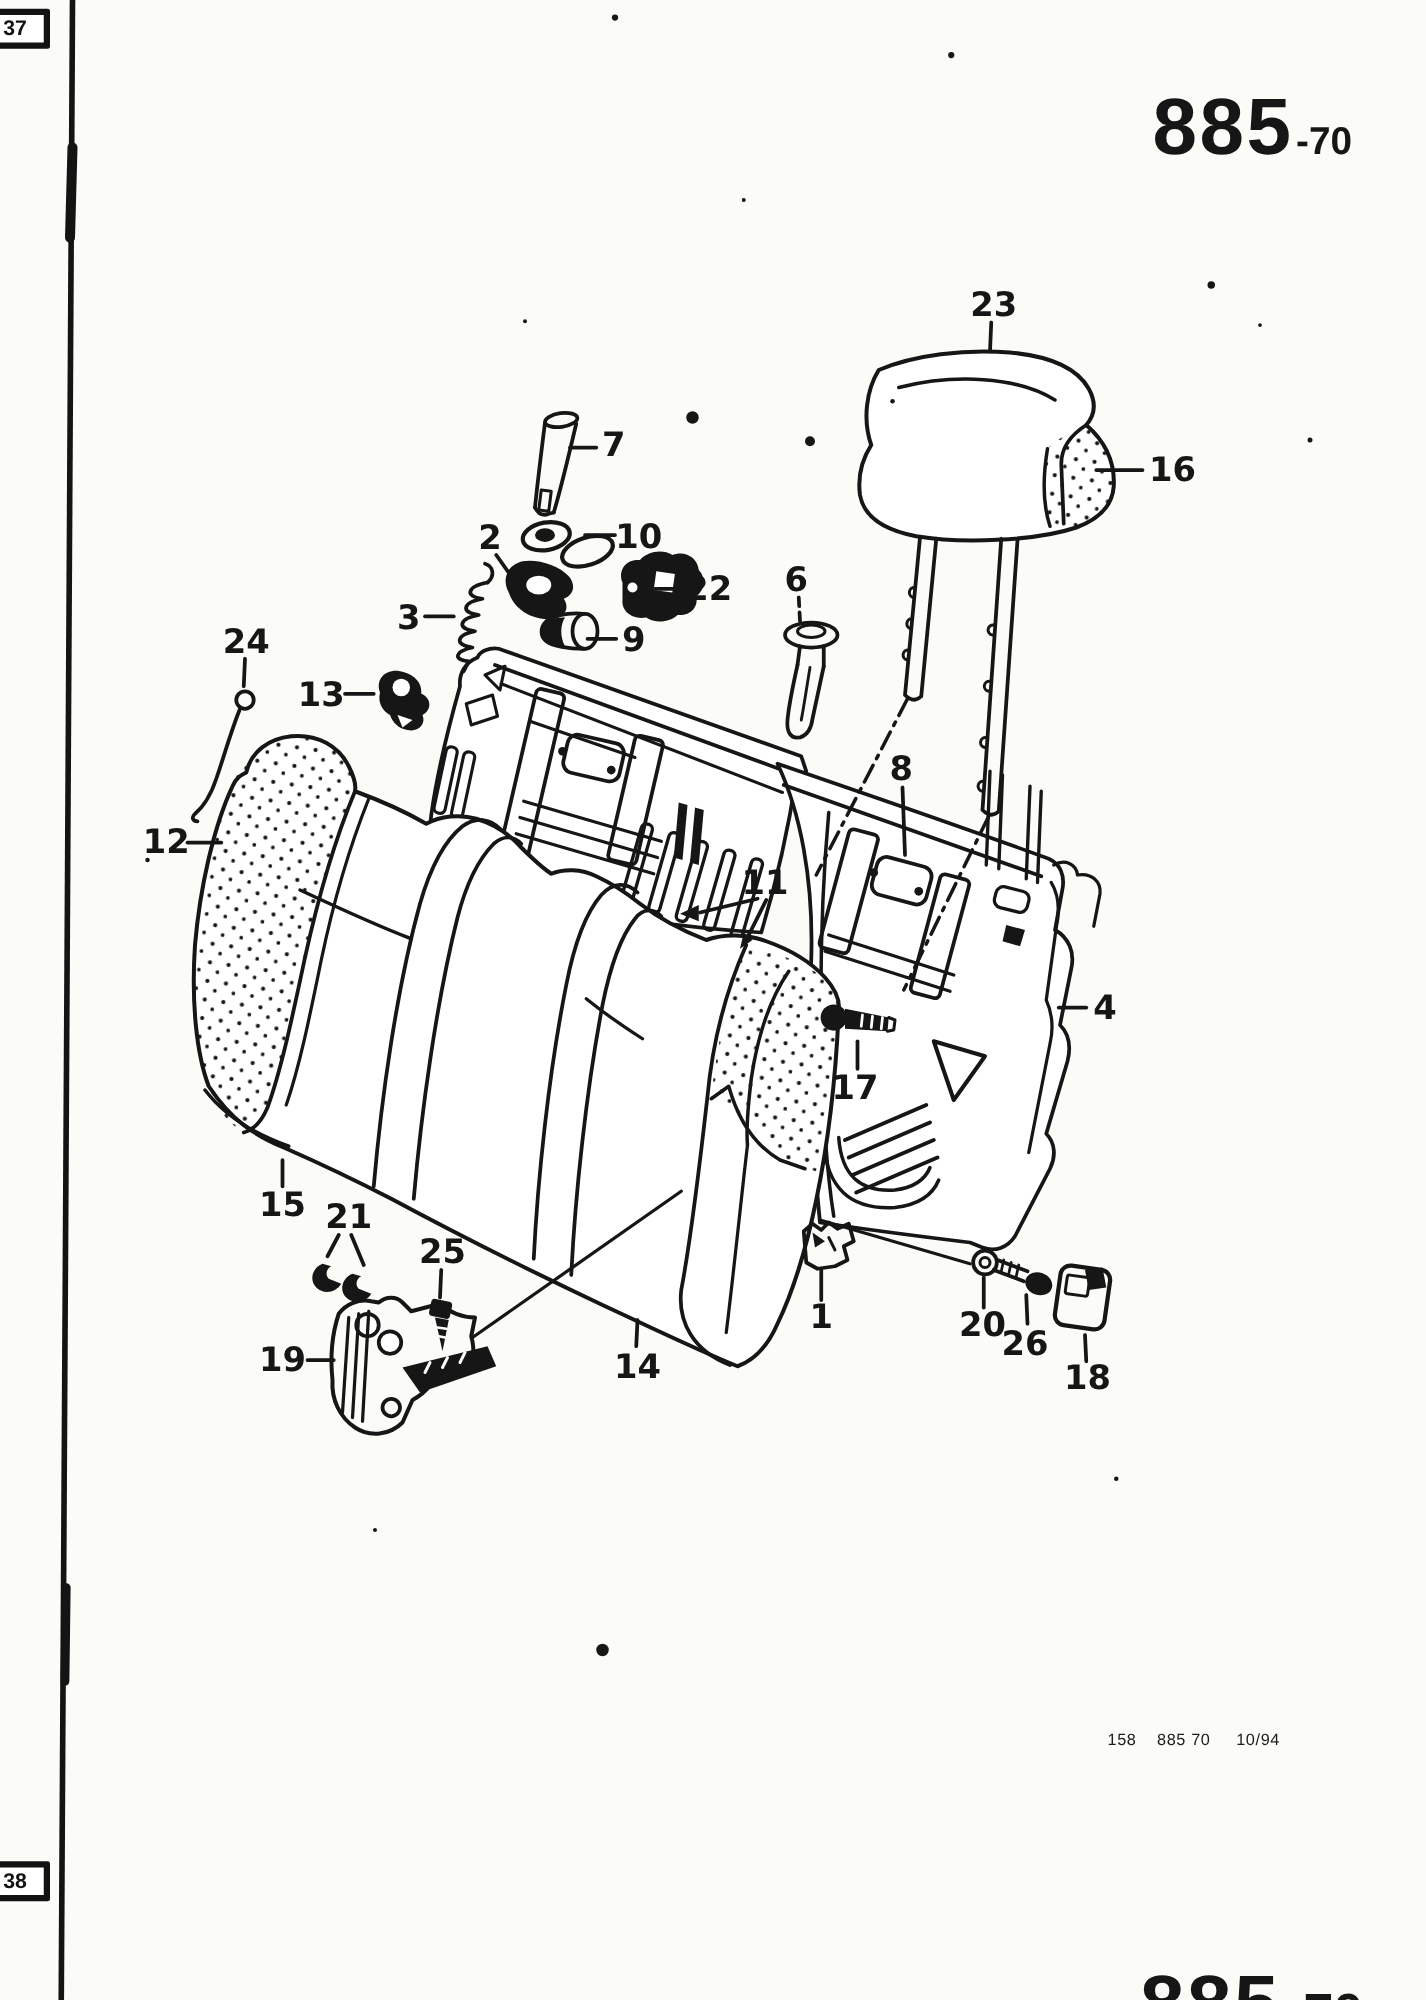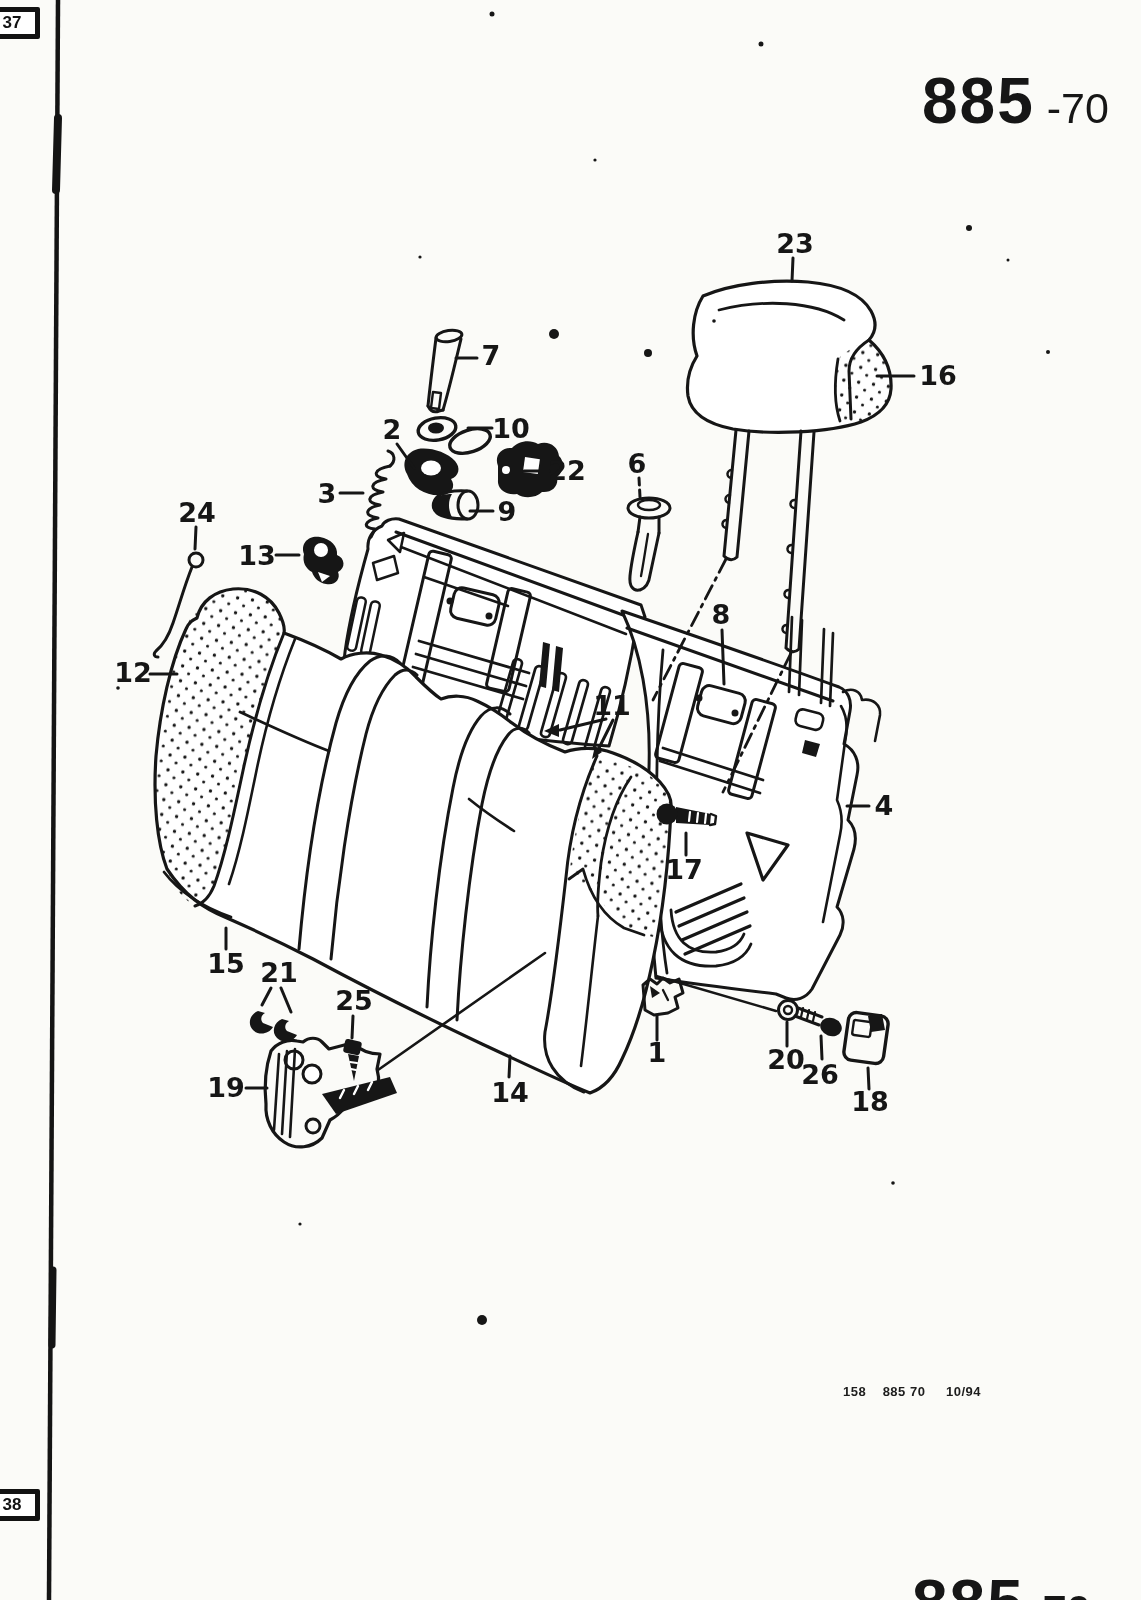--- a/index.html
+++ b/index.html
@@ -1,21 +1,21 @@
 <!DOCTYPE html>
 <html><head>
 <meta charset="utf-8">
 <style>
   html,body{margin:0;padding:0;background:#e8e8e4;}
   .page{position:relative;width:1141px;height:1600px;background:#fbfbf8;overflow:hidden;
         font-family:"Liberation Sans",sans-serif;color:#161616;}
   .hdr{position:absolute;left:922px;top:64px;display:flex;align-items:baseline;white-space:nowrap;}
   .hdr .big{font-size:64px;font-weight:700;letter-spacing:2px;}
-  .hdr .small{font-size:43px;font-weight:400;margin-left:12px;}
-  .footcode{position:absolute;left:843px;top:1384px;font-size:13px;font-weight:700;
+  .hdr .small{font-size:31px;font-weight:700;margin-left:2px;}
+  .footcode{position:absolute;left:886px;top:1384px;font-size:13px;font-weight:400;
             letter-spacing:.5px;white-space:pre;color:#1d1d1d;}
   .botcode{position:absolute;left:912px;top:1566px;display:flex;align-items:baseline;white-space:nowrap;}
   .botcode .big{font-size:64px;font-weight:700;letter-spacing:2px;}
   .botcode .small{font-size:43px;font-weight:700;margin-left:18px;}
   .marker{position:absolute;width:46px;height:22px;border:5px solid #121212;background:#fff;
           display:flex;align-items:center;justify-content:center;
           font-size:17px;font-weight:700;color:#121212;border-radius:2px;}
   .marker.top{left:-16px;top:7px;}
   .marker.bot{left:-16px;top:1489px;}
   svg.art{position:absolute;left:0;top:0;}

